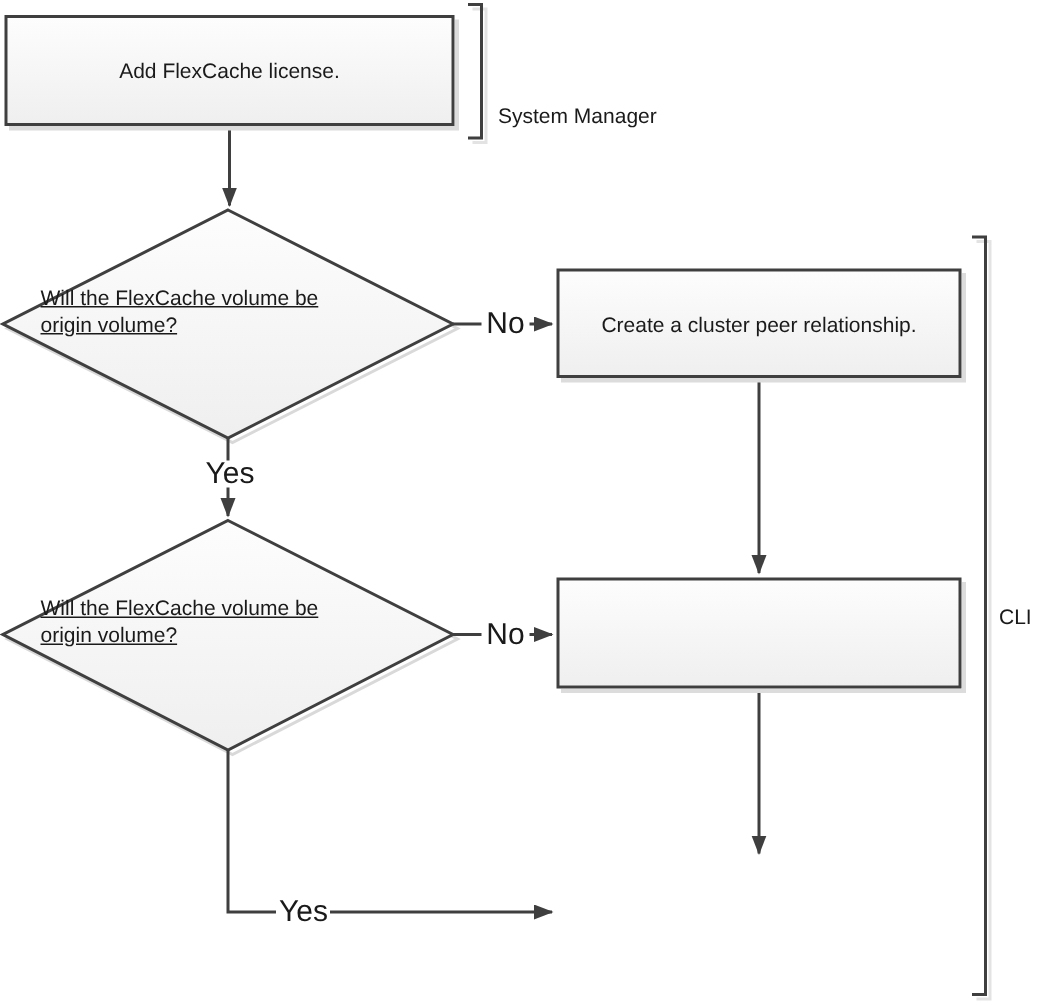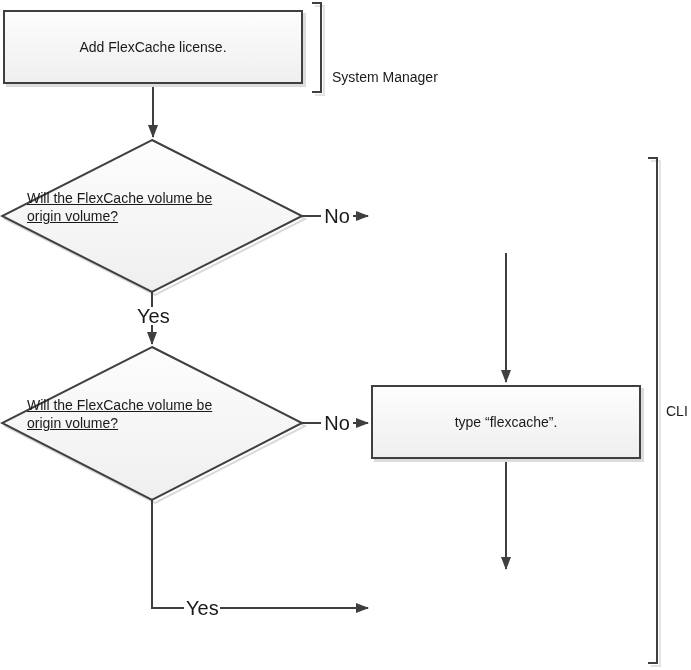--- a/index.html
+++ b/index.html
@@ -96,24 +96,26 @@
     <g>
       <polyline points="651,161 660,161 660,666 651,666" fill="none" stroke="#e3e3e3" stroke-width="2"></polyline>
       <polyline points="648,158 657,158 657,663 648,663" fill="none" stroke="#3f3f3f" stroke-width="2"></polyline>
     </g>
   </svg>
 
   <div class="node-box" style="left:3px; top:10px; width:300px; height:74px;">
     <div class="inner">Add FlexCache license.</div>
   </div>
 
+  <div class="node-box" style="left:371px; top:179px; width:270px; height:73px;">
+    <div class="inner">Create a cluster peer relationship.</div>
+  </div>
 
   <div class="node-box" style="left:371px; top:385px; width:270px; height:74px;">
     <div class="inner">
-      <div class="line">type “flexcache”.</div>
     </div>
   </div>
 
 
   <div class="diamond-text" style="left:27px; top:189px; width:250px;">
     <div class="line">Will the FlexCache volume be</div>
     <div class="line">origin volume?</div>
   </div>
 
   <div class="diamond-text" style="left:27px; top:396px; width:250px;">

